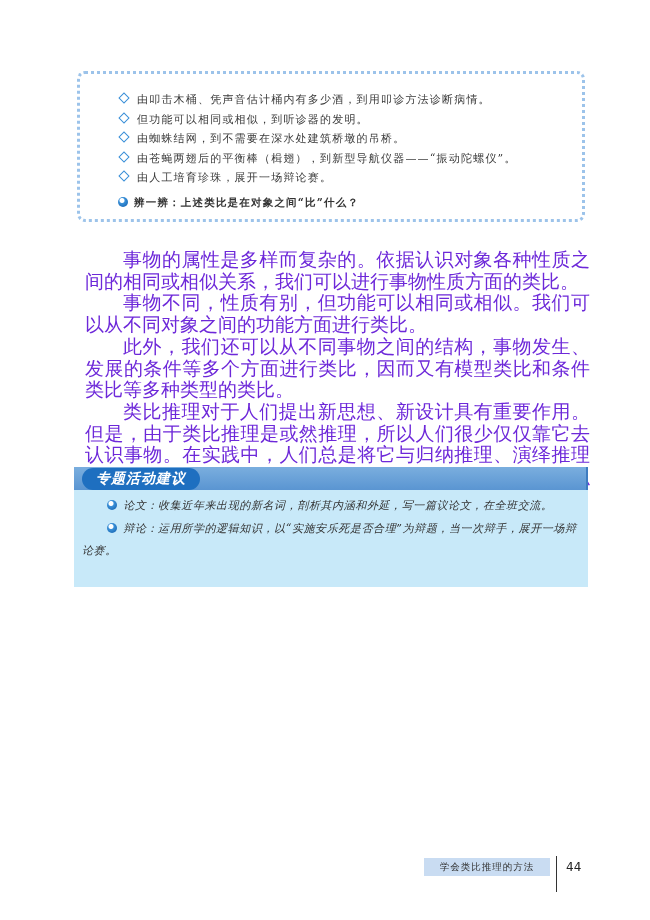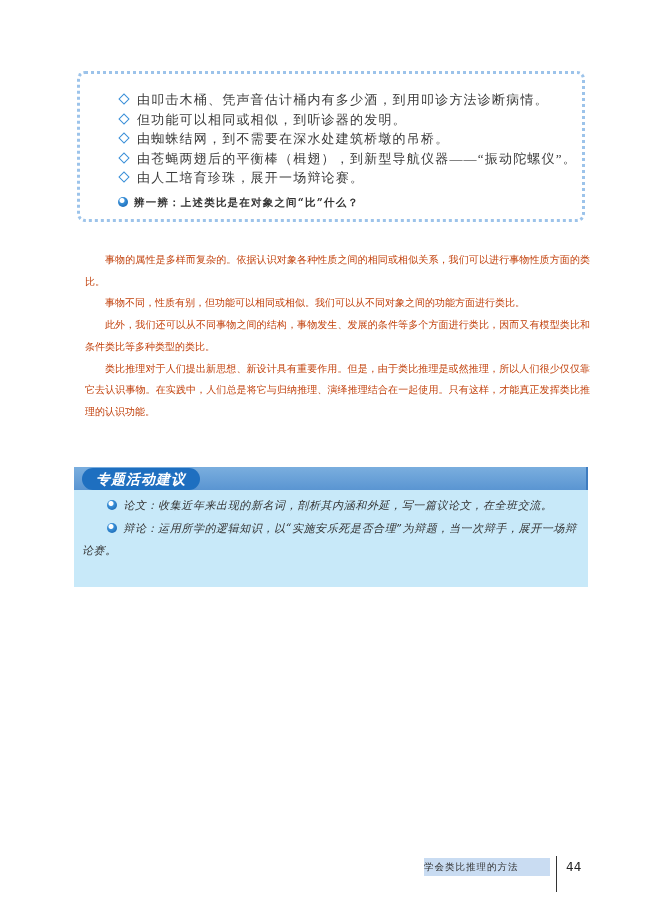--- a/index.html
+++ b/index.html
@@ -5,32 +5,32 @@
   html, body { margin: 0; padding: 0; }
   body {
     width: 650px; height: 920px; background: #ffffff; position: relative; overflow: hidden;
     font-family: "DejaVu Serif", "Liberation Serif", serif; color: #2a2a2a;
   }
   .dotbox {
     position: absolute; left: 77px; top: 71px; width: 508px; height: 151px;
     border: 3px dotted #9cc3ea; border-radius: 8px; box-sizing: border-box;
   }
   .dotbox ul { list-style: none; margin: 0; padding: 0; position: absolute; left: 40px; top: 16px; }
-  .dotbox li { font-size: 13px; line-height: 19.5px; color: #3a3a3a; letter-spacing: 1.2px; white-space: nowrap; font-family: Liberation Serif, serif; }
+  .dotbox li { font-size: 11px; line-height: 19.5px; color: #3a3a3a; letter-spacing: 1.2px; white-space: nowrap; }
   .diamond { display: inline-block; width: 6px; height: 6px; border: 1px solid #3a8fd8; transform: rotate(45deg); margin-right: 9px; position: relative; top: -1px; }
   .think { position: absolute; left: 38px; top: 122px; font-size: 10.5px; color: #333; letter-spacing: 1.2px; font-weight: bold; white-space: nowrap; }
   .ball { display: inline-block; width: 10px; height: 10px; border-radius: 50%; background: radial-gradient(circle at 40% 35%, #ffffff 0 2px, #3a90d8 3px, #0d5aa8 100%); margin-right: 6px; vertical-align: -1px; }
-  .body-text { position: absolute; left: 85px; top: 249px; width: 505px; font-size: 10px; line-height: 21.7px; color: #c2410c; }
+  .body-text { position: absolute; left: 85px; top: 249px; width: 505px; font-size: 19px; line-height: 21.7px; color: #6d28d9; }
   .body-text p { margin: 0; text-indent: 2em; text-align: justify; }
   .activity { position: absolute; left: 74px; top: 467px; width: 514px; height: 120px; background: #c8e9f9; }
   .act-header { height: 23px; background: linear-gradient(#7aaede, #5a95d2); position: relative; border-right: 2px solid #3e7cc0; }
-  .act-pill { position: absolute; left: 8px; top: 1px; height: 22px; padding: 0 14px; border-radius: 12px; background: #1e6fc0; color: #ffffff; font-family: Liberation Sans, sans-serif; font-size: 14px; font-style: italic; font-weight: bold; line-height: 22px; letter-spacing: 1px; text-align: center; }
+  .act-pill { position: absolute; left: 8px; top: 1px; height: 22px; padding: 0 14px; border-radius: 12px; background: #1e6fc0; color: #ffffff; font-family: Liberation Serif, serif; font-size: 14px; font-style: italic; font-weight: bold; line-height: 22px; letter-spacing: 1px; text-align: center; }
   .act-list { padding: 5px 8px 0 8px; }
   .act-list p { margin: 0; font-size: 11px; line-height: 22.5px; font-style: italic; color: #333; text-indent: 2.3em; letter-spacing: 0.6px; }
-  .footer-tab { position: absolute; left: 424px; top: 858px; width: 126px; height: 18px; background: #c9dcf2; font-family: "DejaVu Sans", sans-serif; font-size: 9.5px; color: #333; line-height: 18px; letter-spacing: 1px; }
+  .footer-tab { position: absolute; left: 424px; top: 858px; width: 126px; height: 18px; background: #c9dcf2; font-family: "DejaVu Sans", sans-serif; font-size: 9.5px; color: #333; text-align: center; line-height: 18px; letter-spacing: 1px; }
   .footer-line { position: absolute; left: 556px; top: 856px; width: 1px; height: 36px; background: #333; }
   .footer-num { position: absolute; left: 566px; top: 858px; font-family: "DejaVu Sans", sans-serif; font-size: 12px; color: #222; line-height: 18px; }
 </style>
 </head>
 <body>
 
 <div class="dotbox">
   <ul>
     <li><span class="diamond"></span><span>由叩击木桶、凭声音估计桶内有多少酒，到用叩诊方法诊断病情。</span></li>
     <li><span class="diamond"></span><span>但功能可以相同或相似，到听诊器的发明。</span></li>

